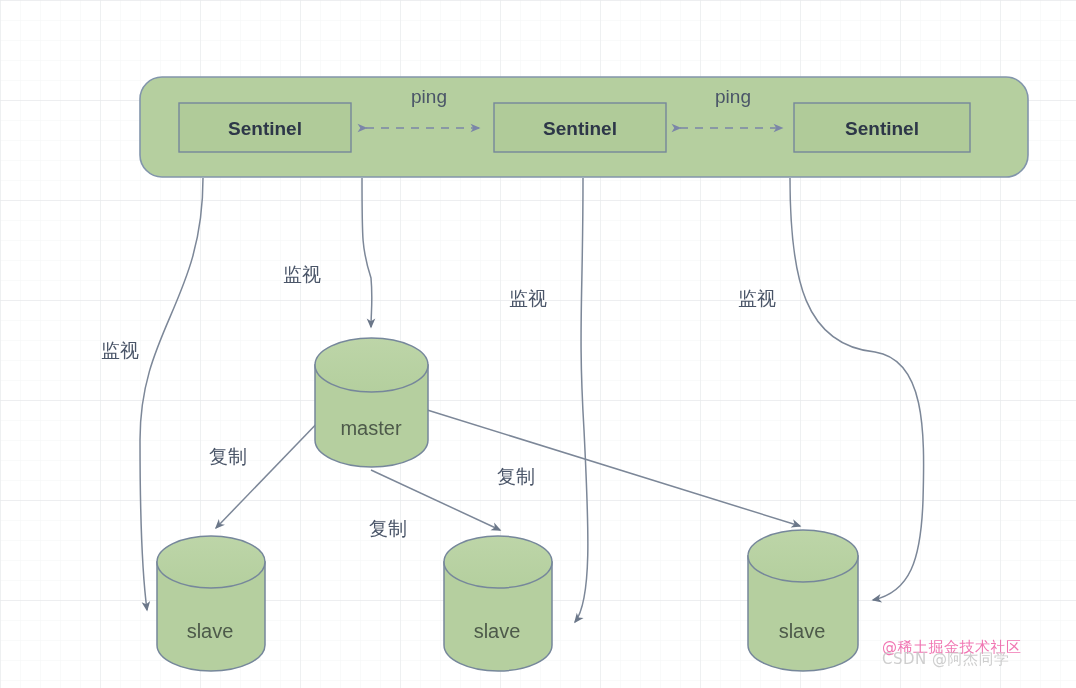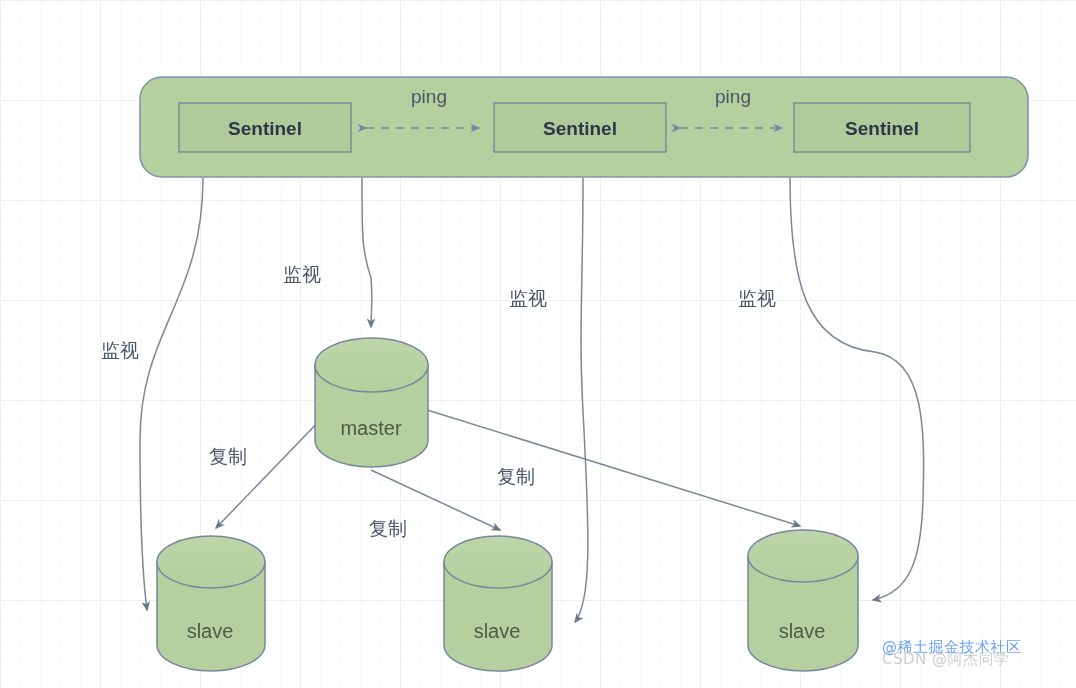--- a/index.html
+++ b/index.html
@@ -24,21 +24,21 @@
     right:4px;
     bottom:2px;
     width:190px;
     height:52px;
     pointer-events:none;
   }
   .wm-line{
     position:absolute;
     left:0;
     width:190px;
-    color:#3b82f6;
+    color:#ec4899;
     font-size:15px;
     letter-spacing:0.5px;
     font-family:"DejaVu Sans","Liberation Sans",sans-serif;
     white-space:nowrap;
   }
   .wm-top{top:4px;opacity:.75;}
   .wm-bottom{top:16px;opacity:.85;color:#c6c6c6;font-size:15px;}
 </style>
 </head>
 <body>

